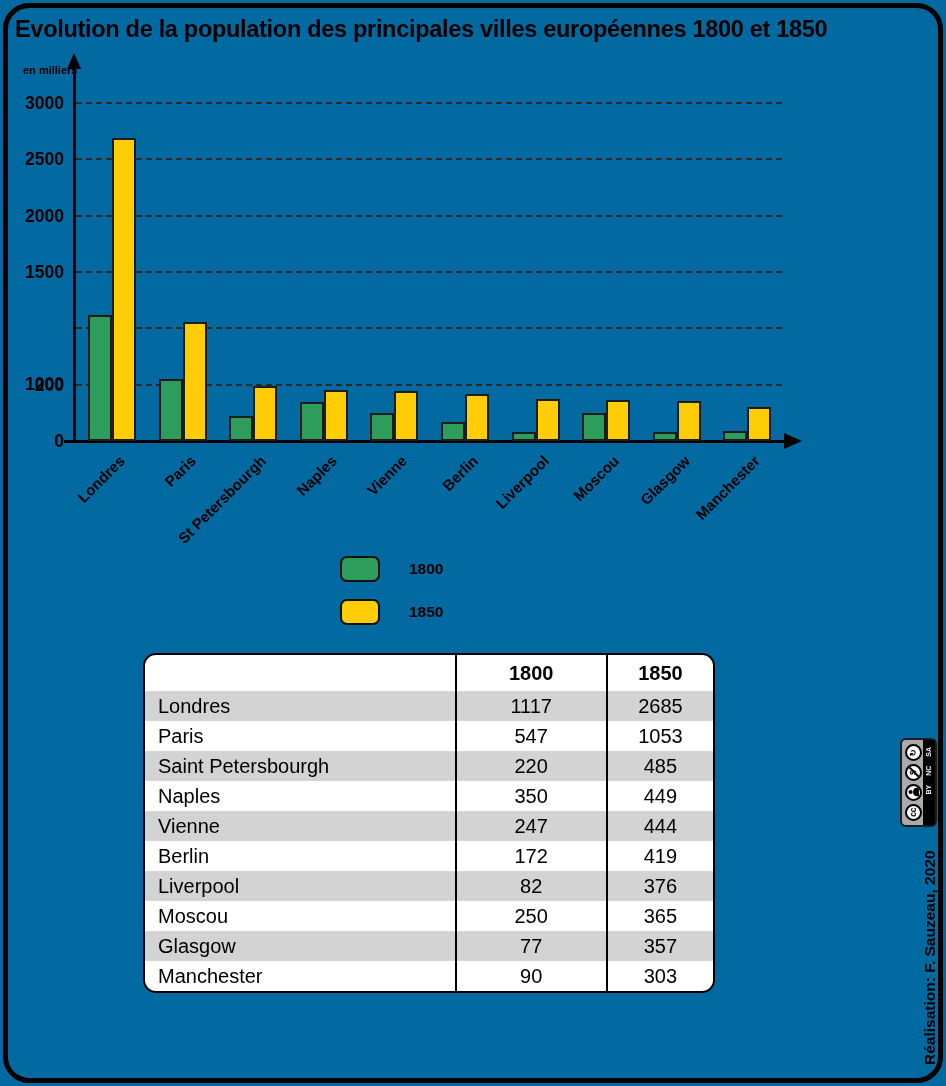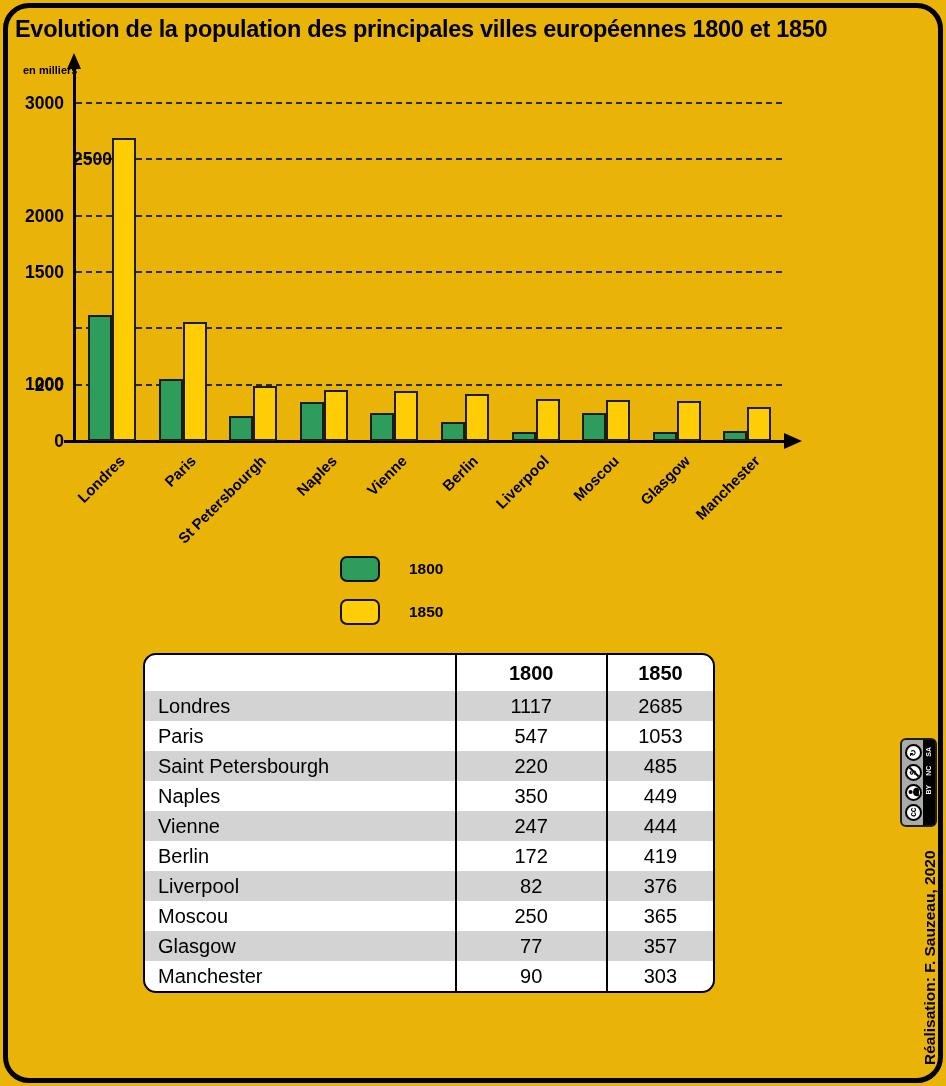--- a/index.html
+++ b/index.html
@@ -1,16 +1,16 @@
 <!DOCTYPE html>
 <html><head>
 <meta charset="utf-8">
 <style>
   html,body{margin:0;padding:0;background:#fff;}
-  .page{position:relative;width:946px;height:1086px;background:#eab308;overflow:hidden;
+  .page{position:relative;width:946px;height:1086px;background:#0369a1;overflow:hidden;
         font-family:"Liberation Sans",sans-serif;color:#000;}
   .frame{position:absolute;inset:3px;border:5px solid #000;border-radius:26px;pointer-events:none;}
 
   .title{position:absolute;left:15px;top:16px;width:920px;font-size:23.5px;font-weight:bold;
          letter-spacing:-0.3px;white-space:nowrap;}
 
   
   .chart{position:absolute;inset:0;}
   .ylab{position:absolute;left:23px;top:64px;font-size:11px;font-weight:bold;}
   .yaxis{position:absolute;left:73px;top:68px;width:3px;height:375px;background:#000;}
@@ -82,21 +82,21 @@
   <div class="ytick" style="top: 431px;">0</div>
       <div class="gridline" style="top: 383.667px;"></div>
       <div class="ytick" style="top: 374.667px;">200</div>
       <div class="gridline" style="top: 327.333px;"></div>
       <div class="ytick" style="top: 334px; margin-top: 40px;">1000</div>
       <div class="gridline" style="top: 271px;"></div>
       <div class="ytick" style="top: 262px;">1500</div>
       <div class="gridline" style="top: 214.667px;"></div>
       <div class="ytick" style="top: 205.667px;">2000</div>
       <div class="gridline" style="top: 158.333px;"></div>
-      <div class="ytick" style="top: 149.333px; padding-left: 48px;">2500</div>
+      <div class="ytick" style="top: 149.333px;">2500</div>
       <div class="gridline" style="top: 102px;"></div>
       <div class="ytick" style="top: 93px;">3000</div>
       <div class="bar" style="left: 88px; width: 24px; top: 315.151px; height: 125.849px; background: rgb(46, 157, 91);"></div>
       <div class="bar" style="left: 112px; width: 24px; top: 138.49px; height: 302.51px; background: rgb(255, 205, 5);"></div>
       <div class="xlabel" style="left: -54px; top: 452px;">Londres</div>
       <div class="bar" style="left: 158.6px; width: 24px; top: 379.371px; height: 61.6287px; background: rgb(46, 157, 91);"></div>
       <div class="bar" style="left: 182.6px; width: 24px; top: 322.362px; height: 118.638px; background: rgb(255, 205, 5);"></div>
       <div class="xlabel" style="left: 16.6px; top: 452px;">Paris</div>
       <div class="bar" style="left: 229.2px; width: 24px; top: 416.213px; height: 24.7867px; background: rgb(46, 157, 91);"></div>
       <div class="bar" style="left: 253.2px; width: 24px; top: 386.357px; height: 54.6433px; background: rgb(255, 205, 5);"></div>

